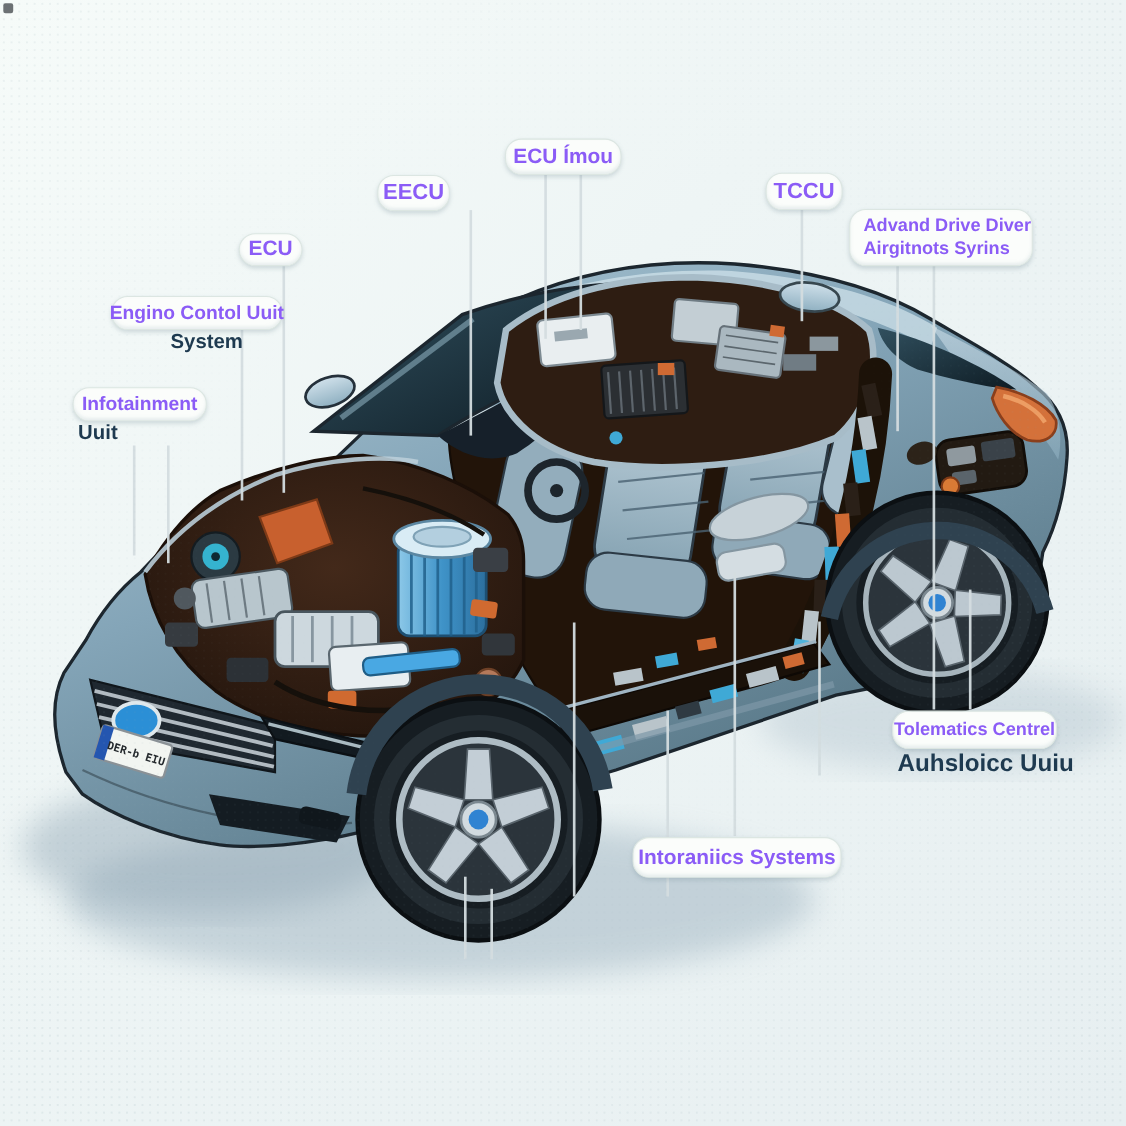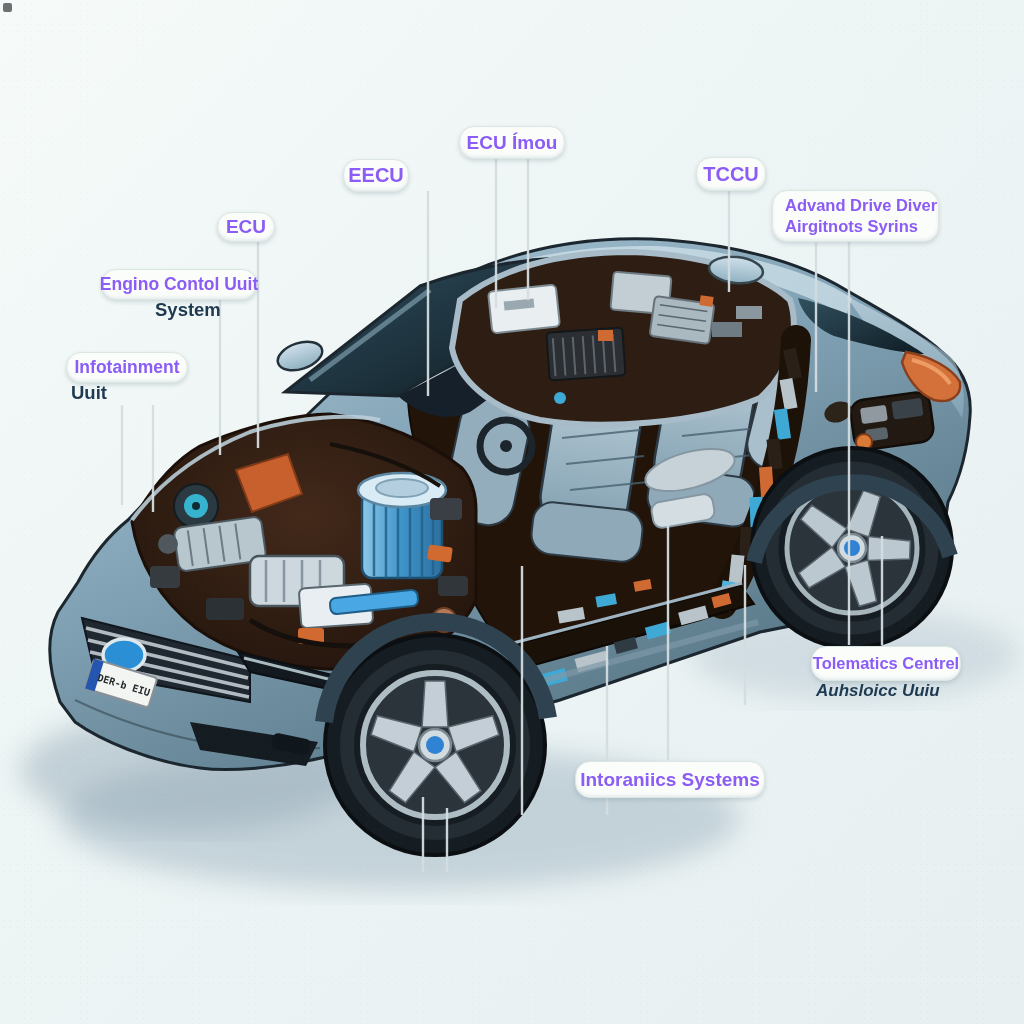--- a/index.html
+++ b/index.html
@@ -396,21 +396,21 @@
   <span class="sub" style="left:107px;top:299px;font-size:18.5px;margin-left:48px;">System</span>
 
   <div class="pill" style="left:66px;top:352px;width:120px;height:29px;font-size:17.5px;">
     <span>Infotainment</span>
   </div>
   <span class="sub" style="left:71px;top:382px;font-size:18.5px;">Uuit</span>
 
   <div class="pill" style="left:811px;top:646px;width:148px;height:33px;font-size:16.5px;">
     <span>Tolematics Centrel</span>
   </div>
-  <span class="sub" style="left:816px;top:681px;font-size:17px;font-style:italic;">Auhsloicc Uuiu</span>
+  <span class="sub" style="left:816px;top:681px;font-size:22px;">Auhsloicc Uuiu</span>
 
 
   <div class="pill" style="left:575px;top:761px;width:188px;height:35px;font-size:19px;">
     <span>Intoraniics Systems</span>
   </div>
 
 
 
   <div id="dots"></div>
   <div id="speck"></div>

